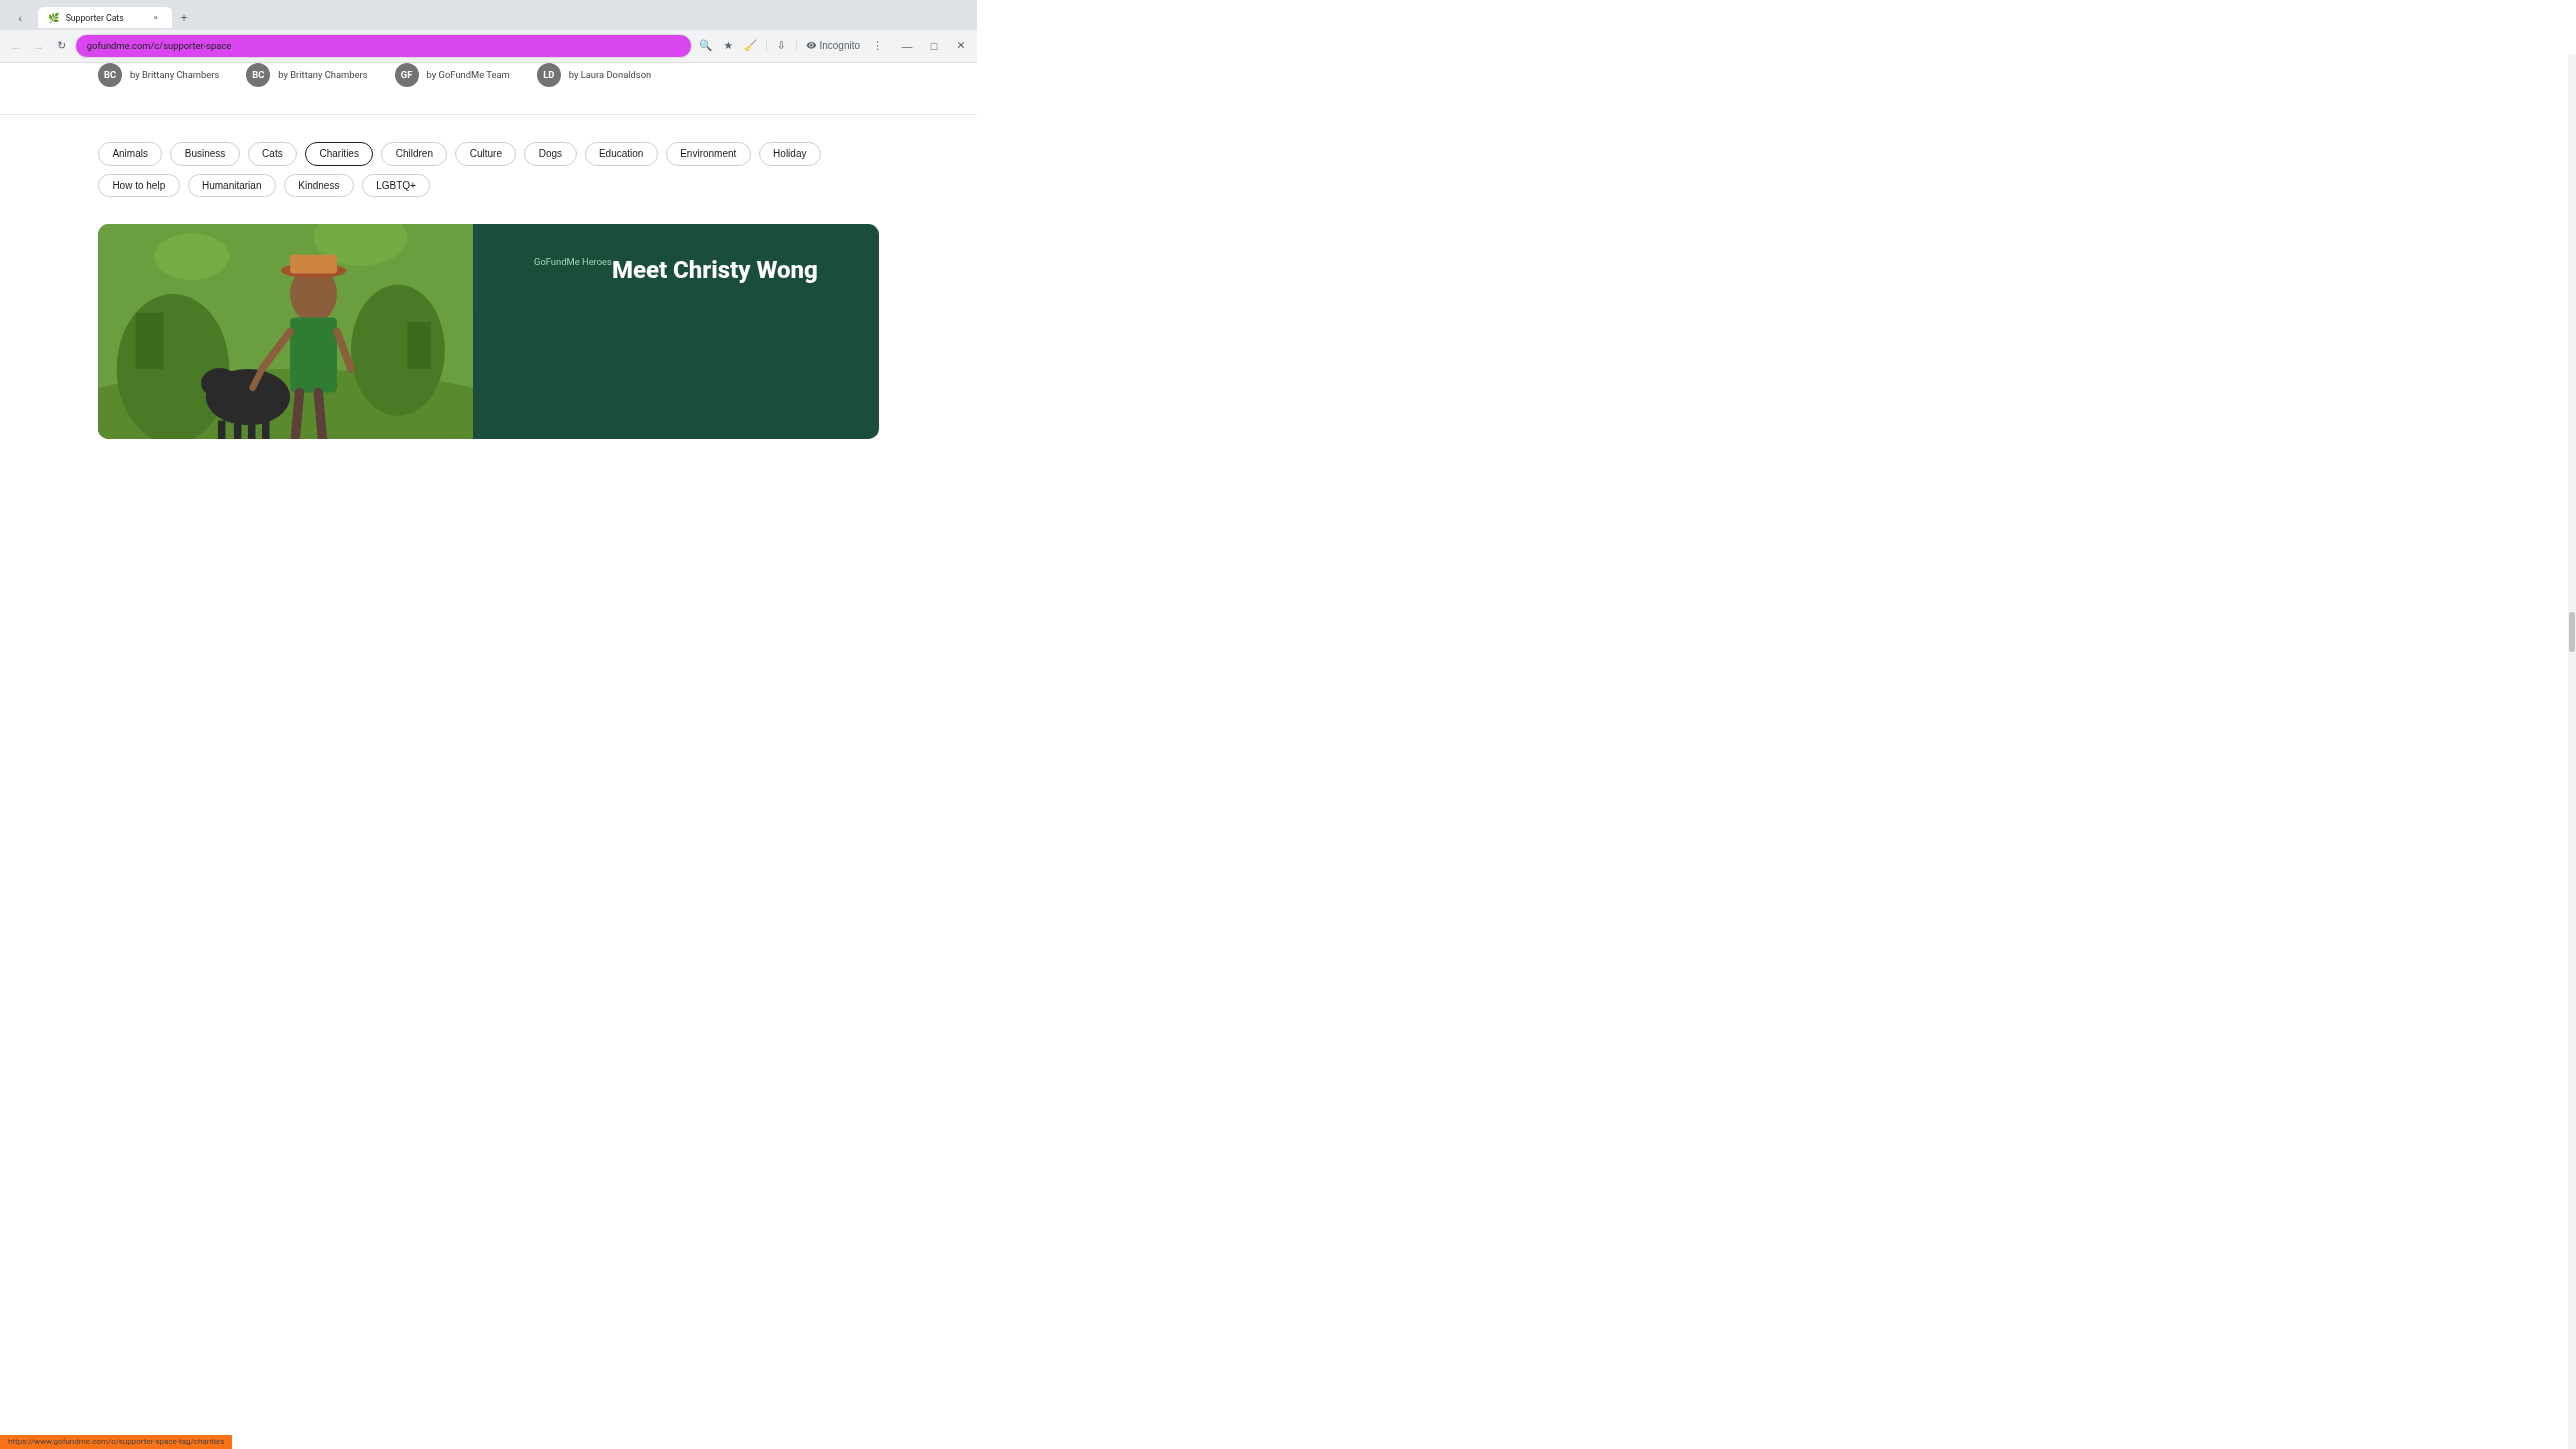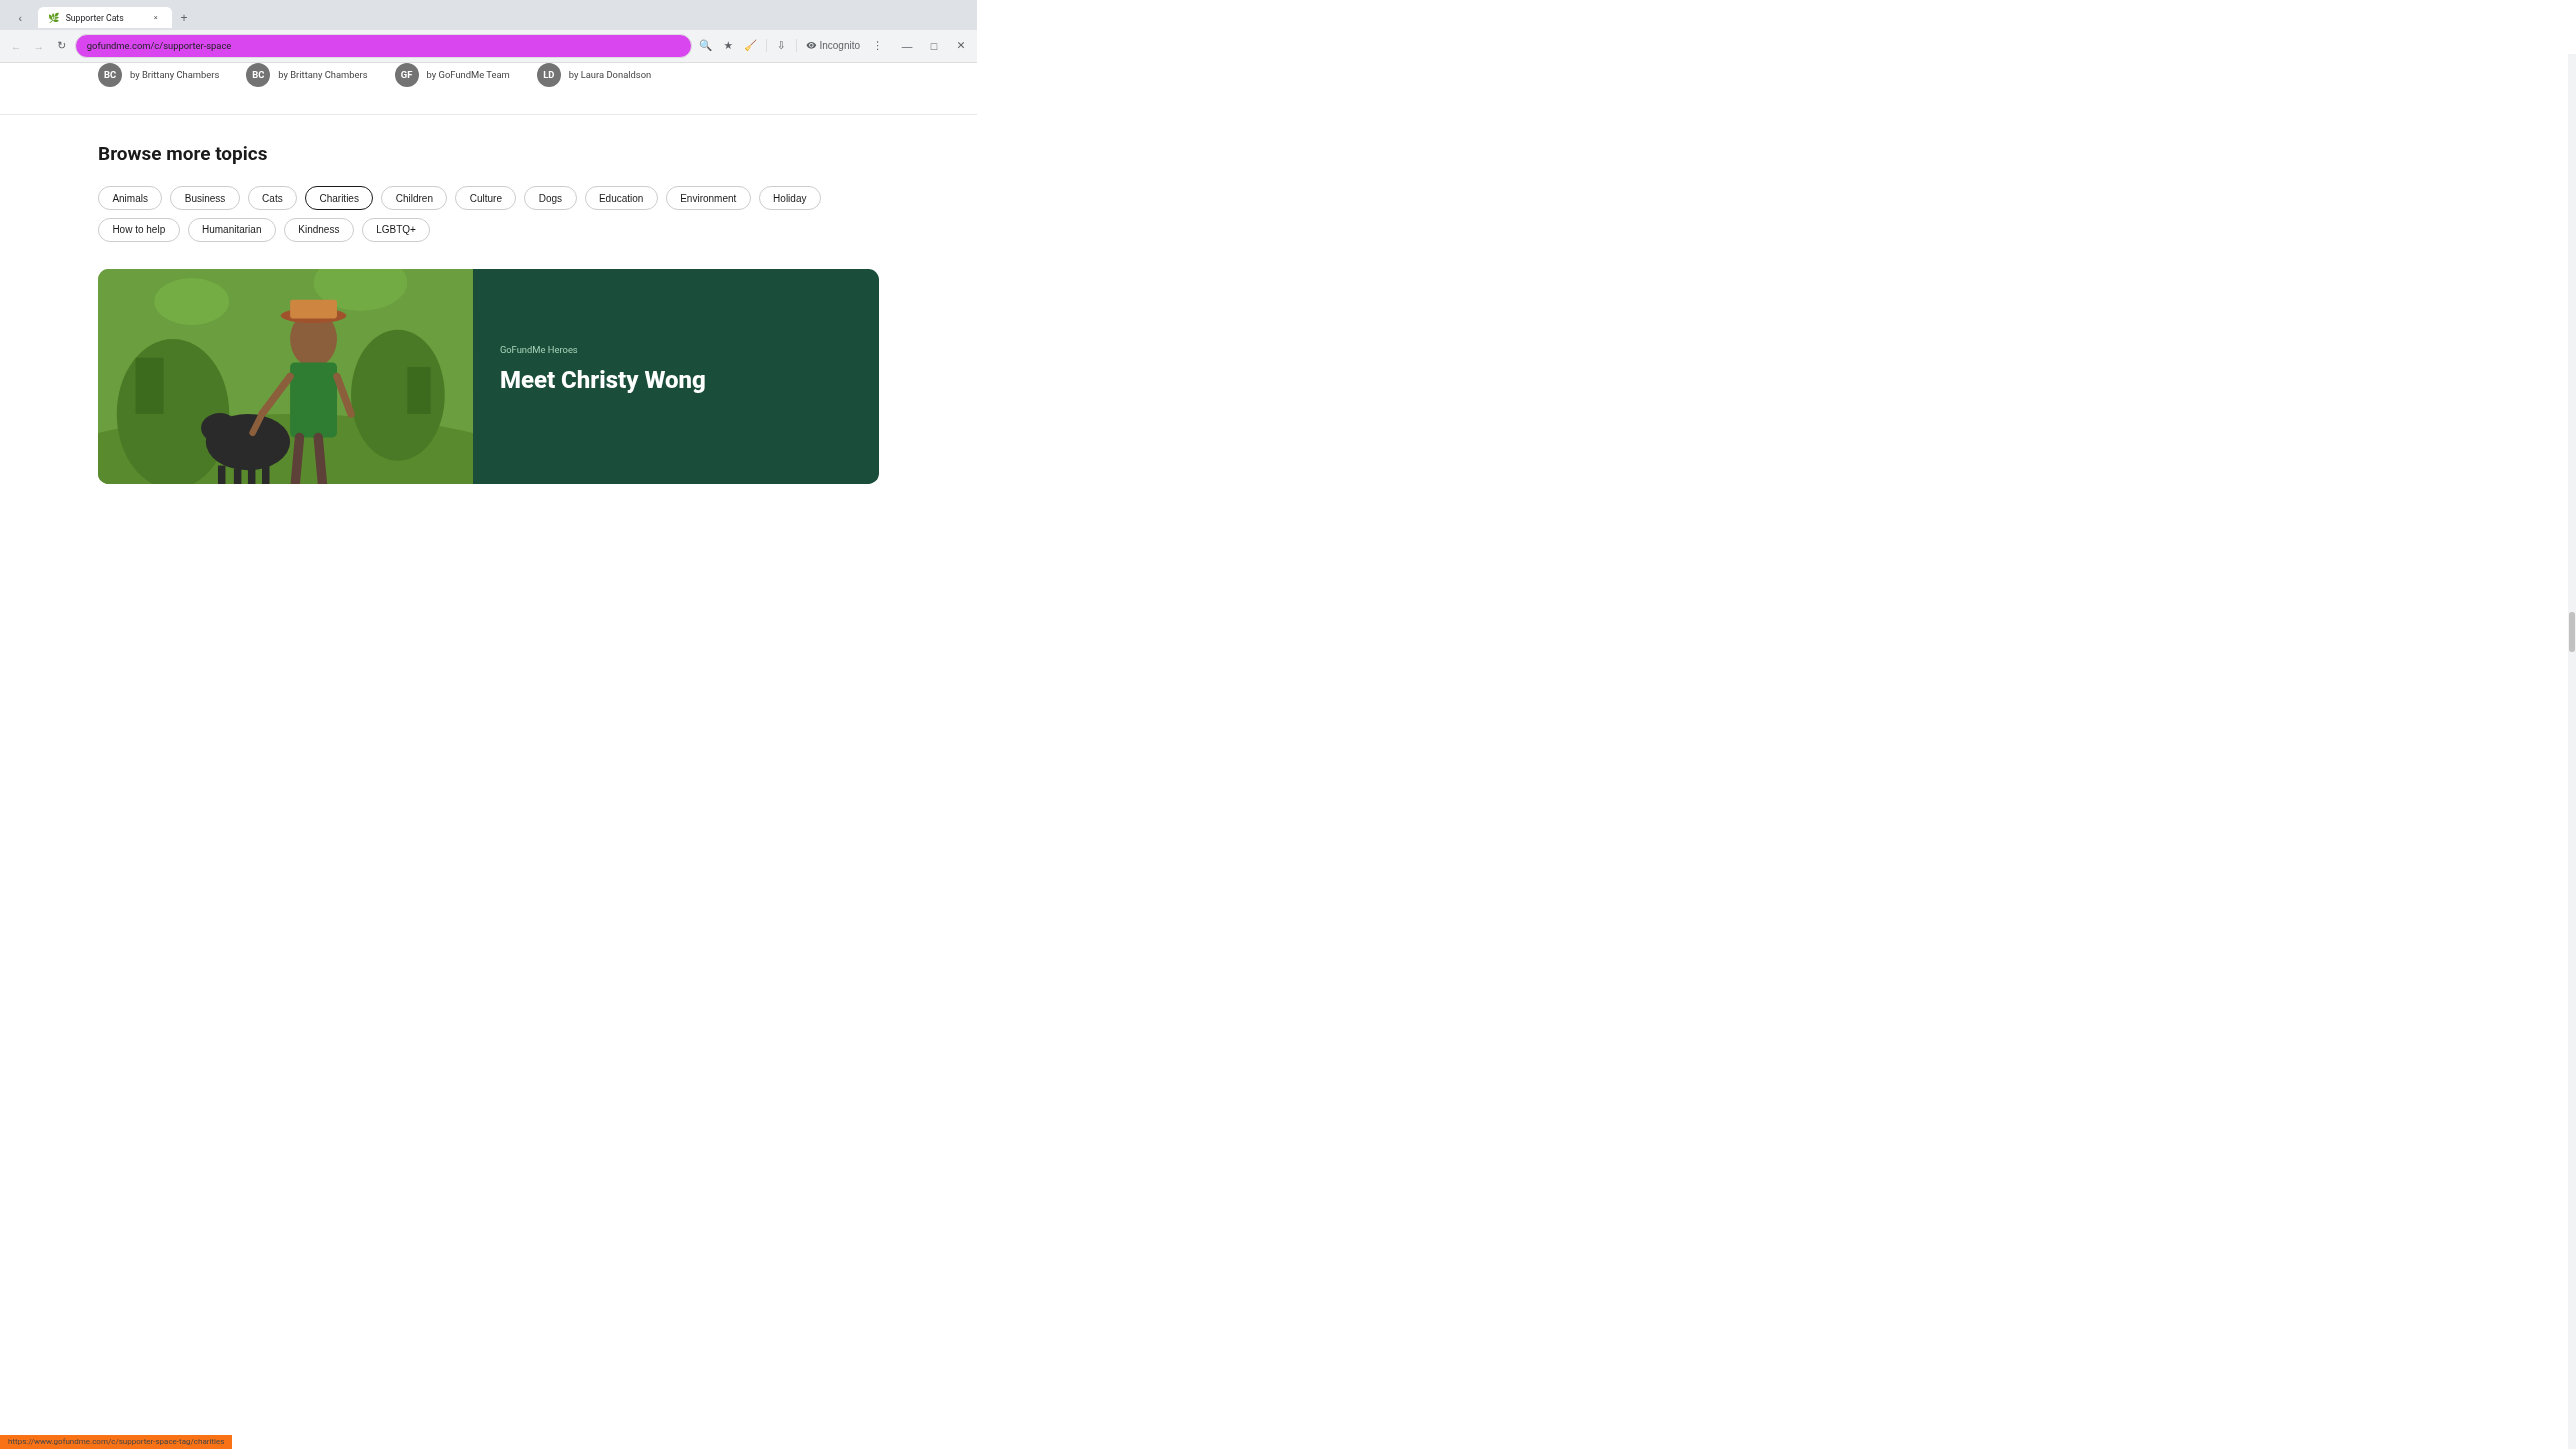--- a/index.html
+++ b/index.html
@@ -37,21 +37,21 @@
     
     .browse-section { padding: 27px 98px; }
     .browse-title { font-size: 19px; font-weight: 700; color: #1a1a1a; margin-bottom: 21.5px; }
     .topics-grid { display: flex; flex-wrap: wrap; gap: 8px; }
     .topic-pill { padding: 5.4px 13.4px; border-radius: 16px; border: 1px solid #ccc; font-size: 10px; color: #1a1a1a; cursor: pointer; background: #fff; transition: all 0.2s; }
     .topic-pill.active { border-color: #1a1a1a; border-width: 1.3px; font-weight: 500; }
 
     
     .hero-section { margin: 0 98px 27px; border-radius: 10.7px; overflow: hidden; display: flex; height: 215px; }
     .hero-image { flex: 0 0 48%; background: linear-gradient(135deg, #7fb069 0%, #5a9e3e 30%, #4a8a30 60%, #8fbb70 100%); position: relative; overflow: hidden; }
-    .hero-content { flex: 1; background: #1a4d3a; padding: 32px 27px; display: flex; flex-direction: column; justify-content: center; }
+    .hero-content { flex: 1; background: #1a4d3a; padding: 32px 27px; display: flex; flex-direction: row; justify-content: center; }
     .hero-tag { font-size: 9.4px; color: #a8d4b8; margin-bottom: 10.7px; }
     .hero-title { font-size: 24px; font-weight: 800; color: #fff; margin-bottom: 13.4px; line-height: 1.2; }
     .hero-desc { font-size: 10px; color: #c8e6d0; line-height: 1.6; }
 
     
     .status-bar { position: fixed; bottom: 0; left: 0; background: #f97316; padding: 2.7px 8px; font-size: 8px; color: #444; z-index: 100; }
 
     
     .scrollbar { position: fixed; right: 0; top: 54px; bottom: 0; width: 8px; background: #f1f3f4; }
     .scrollbar-thumb { position: absolute; top: 40%; width: 5.4px; margin: 0 1.3px; height: 40px; background: #c1c1c1; border-radius: 2.7px; }
@@ -121,21 +121,20 @@
       <div class="author-avatar">GF</div>
       <span class="author-name">by GoFundMe Team</span>
     </div>
     <div class="author-card">
       <div class="author-avatar">LD</div>
       <span class="author-name">by Laura Donaldson</span>
     </div>
   </div>
 
   <div class="browse-section">
-    <h2 class="browse-title">Browse more topics</h2>
     <div class="topics-grid" id="topics-grid">
     <button class="topic-pill">Animals</button>
         <button class="topic-pill">Business</button>
         <button class="topic-pill">Cats</button>
         <button class="topic-pill active">Charities</button>
         <button class="topic-pill">Children</button>
         <button class="topic-pill">Culture</button>
         <button class="topic-pill">Dogs</button>
         <button class="topic-pill">Education</button>
         <button class="topic-pill">Environment</button>

